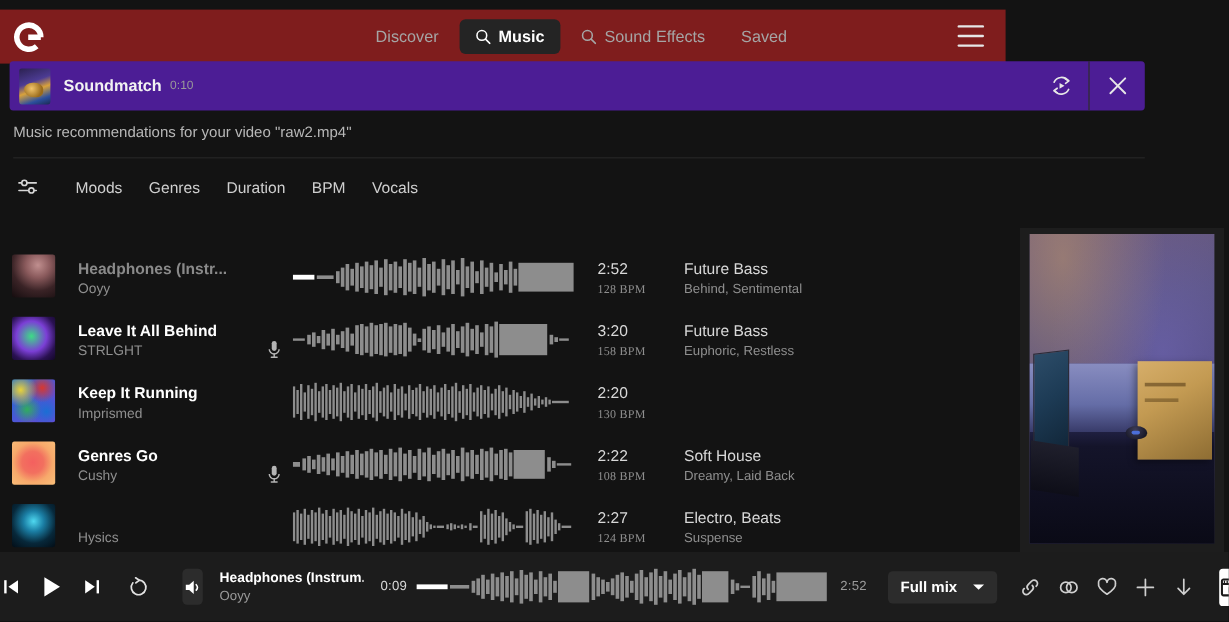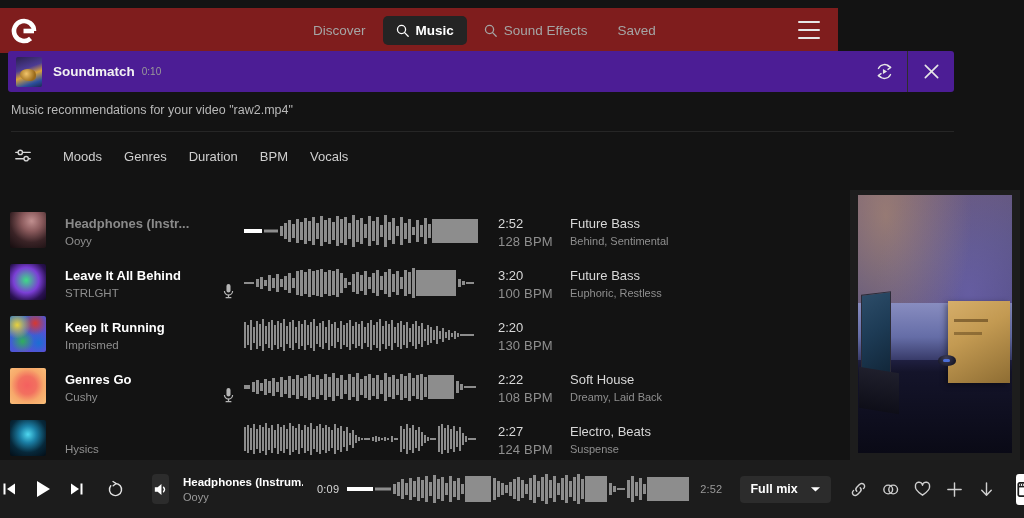--- a/index.html
+++ b/index.html
@@ -66,21 +66,21 @@
   .row { position: relative; height: 52px; display: flex; align-items: flex-end; cursor: pointer; }
   .art { width: 36px; height: 36px; margin-left: 10px; border-radius: 2px; flex: none; overflow: hidden; position: relative; }
   .meta { margin-left: 19px; width: 150px; flex: none; }
   .t-title { font-size: 13px; font-weight: 700; color: #ffffff; white-space: nowrap; overflow: hidden; line-height: 16px; }
   .t-title.playing { color: #8a8a8a; }
   .t-artist { font-size: 11.5px; color: #8f8f8f; margin-top: 3px; line-height: 13px; }
   .mic { width: 20px; margin-left: 3px; flex: none; display: flex; justify-content: center; }
   .wave { width: 235px; height: 34px; margin-left: 6px; flex: none; }
   .dur { margin-left: 19px; width: 72px; flex: none; }
   .d-time { font-size: 13px; color: #d8d8d8; line-height: 16px; }
-  .d-bpm { font-size: 13px; color: #8f8f8f; margin-top: 3px; line-height: 13px; letter-spacing: .2px; }
+  .d-bpm { font-size: 10px; color: #8f8f8f; margin-top: 3px; line-height: 13px; letter-spacing: .2px; font-family: Liberation Serif, serif; }
   .gen { width: 190px; flex: none; }
   .g-name { font-size: 13px; color: #d8d8d8; line-height: 16px; }
   .g-moods { font-size: 11px; color: #8f8f8f; margin-top: 3px; line-height: 13px; }
 
   
   .video-panel {
     position: absolute; left: 850px; top: 190px; width: 170px; height: 270px;
     background: #1d1d1d; display: flex; align-items: flex-start; justify-content: center;
   }
   .video-inner { width: 154px; height: 258px; margin-top: 5px; position: relative; overflow: hidden;
@@ -345,21 +345,21 @@
               <rect x="168" y="2" width="3" height="30"></rect>
             <rect x="172" y="4" width="40" height="26"></rect>
             <rect x="214" y="13" width="3" height="8"></rect>
               <rect x="218" y="15" width="3" height="4"></rect>
             <rect x="222" y="16" width="8" height="2"></rect>
           </g>
         </svg>
       </div>
       <div class="dur">
         <div class="d-time">3:20</div>
-        <div class="d-bpm">100 BPM</div>
+        <div class="d-bpm">158 BPM</div>
       </div>
       <div class="gen">
         <div class="g-name">Future Bass</div>
         <div class="g-moods">Euphoric, Restless</div>
       </div>
     </div>
 
     <div class="row">
       <div class="art" style="background:
              radial-gradient(circle at 20% 25%, #e8d23a 0%, rgba(232,210,58,0) 35%),

